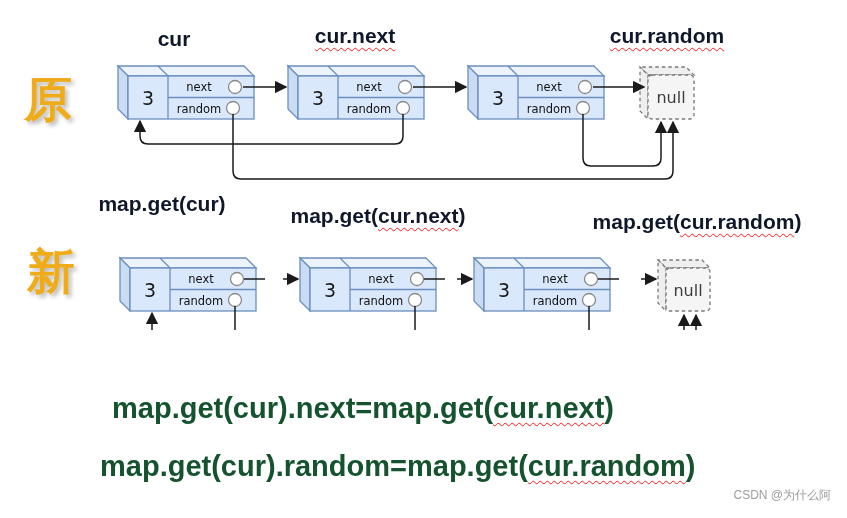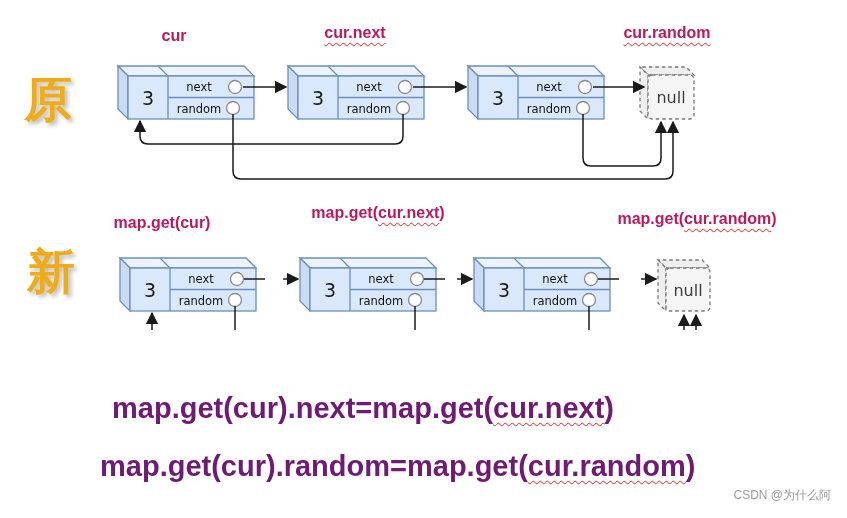--- a/index.html
+++ b/index.html
@@ -19,33 +19,33 @@
   .fld{font-family:"DejaVu Sans",sans-serif;font-size:11.5px;fill:#111111;text-anchor:middle;}
   .null-front{fill:#f5f5f5;stroke:#787878;stroke-width:1.3;stroke-dasharray:3.5,3;}
   .null-face{fill:#efefef;stroke:#787878;stroke-width:1.3;stroke-dasharray:3.5,3;}
   .null-text{font-family:"DejaVu Sans",sans-serif;font-size:16px;fill:#3c3c3c;text-anchor:middle;}
   .edge{fill:none;stroke:#1a1a1a;stroke-width:1.5;}
   .arr{marker-end:url(#arrowhead);}
 
   
   .ptr-label{
     position:absolute;transform:translateX(-50%);white-space:nowrap;
-    color:#be185d;font-weight:bold;font-size:16px;z-index:3;
+    color:#0f172a;font-weight:bold;font-size:21px;z-index:3;
   }
   .wavy{
     text-decoration-line:underline;text-decoration-style:wavy;
     text-decoration-color:#ff1a1a;text-decoration-thickness:1px;
     text-underline-offset:4px;
   }
   .row-label{
     position:absolute;color:#f0ac18;font-weight:bold;font-size:48px;line-height:1;
     text-shadow:3px 3px 4px #bdbdbd;z-index:3;
   }
   .formula{
-    position:absolute;color:#701a75;font-weight:bold;font-size:29px;white-space:nowrap;z-index:3;
+    position:absolute;color:#14532d;font-weight:bold;font-size:29px;white-space:nowrap;z-index:3;
   }
   .watermark{
     position:absolute;color:#9c9c9c;font-size:12px;white-space:nowrap;z-index:3;
   }
 </style>
 </head>
 <body>
 
 <svg id="diagram" width="847" height="518" viewBox="0 0 847 518">
   <defs>
@@ -173,20 +173,20 @@
   <path class="edge arr" d="M696,330 V315"></path>
 </svg>
 
 <div class="row-label" style="left:24px;top:76px">原</div>
 <div class="row-label" style="left:27px;top:248px">新</div>
 
 <div class="ptr-label" style="left:174px;top:27px"><span>cur</span><span class="wavy"></span><span></span></div>
 <div class="ptr-label" style="left:355px;top:24px"><span></span><span class="wavy">cur.next</span><span></span></div>
 <div class="ptr-label" style="left:667px;top:24px"><span></span><span class="wavy">cur.random</span><span></span></div>
 
-<div class="ptr-label" style="left:162px;top:214px"><span>map.get(cur)</span><span class="wavy"></span><span></span></div>
+<div class="ptr-label" style="left:162px;top:192px"><span>map.get(cur)</span><span class="wavy"></span><span></span></div>
 <div class="ptr-label" style="left:378px;top:204px"><span>map.get(</span><span class="wavy">cur.next</span><span>)</span></div>
 <div class="ptr-label" style="left:697px;top:210px"><span>map.get(</span><span class="wavy">cur.random</span><span>)</span></div>
 
 <div class="formula" style="left:112px;top:392px"><span>map.get(cur).next=map.get(</span><span class="wavy">cur.next</span><span>)</span></div>
 <div class="formula" style="left:100px;top:450px"><span>map.get(cur).random=map.get(</span><span class="wavy">cur.random</span><span>)</span></div>
 
 <div class="watermark" style="right:16px;top:487px">CSDN @为什么阿</div>
 
 </body></html>

